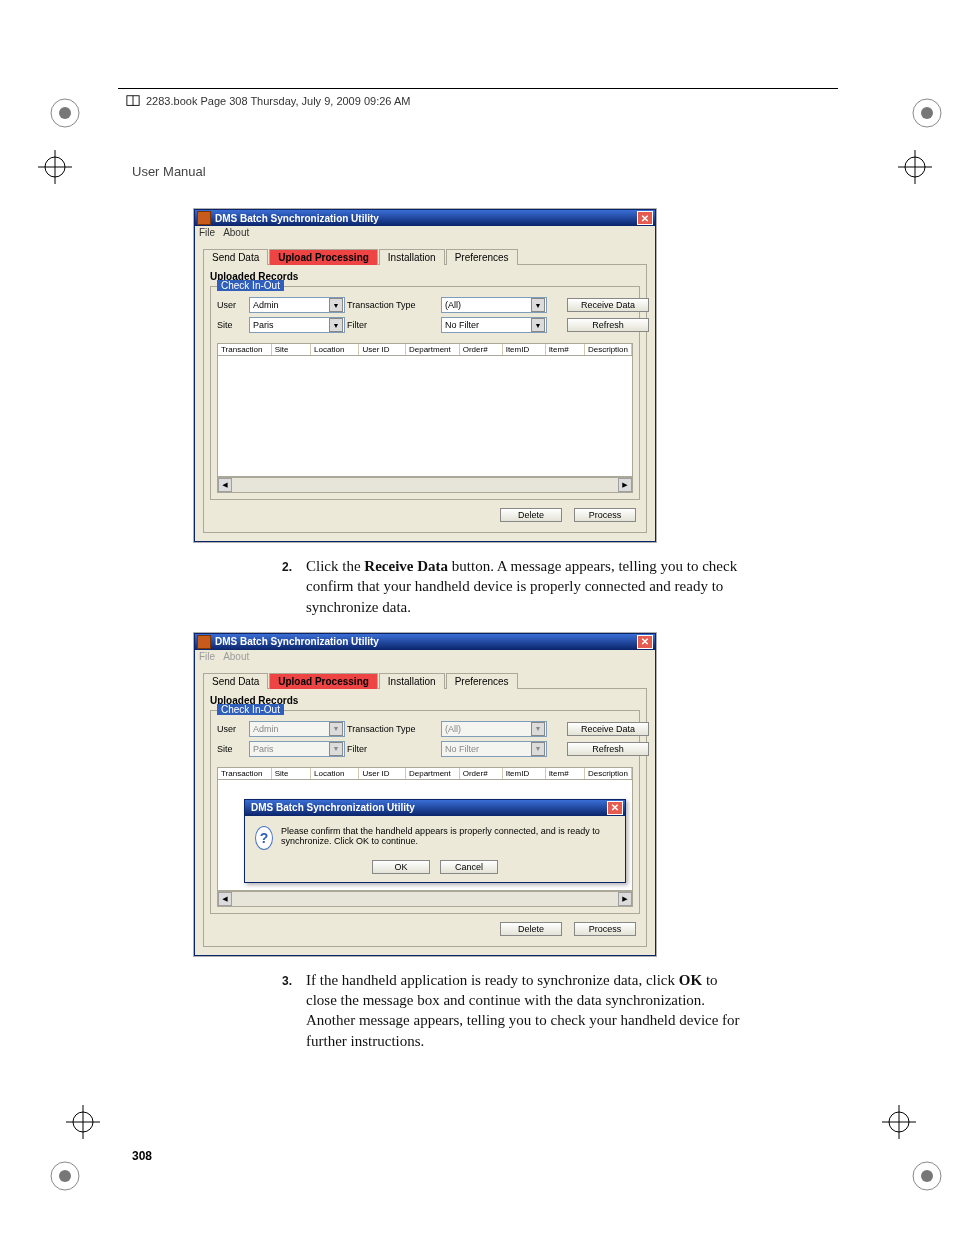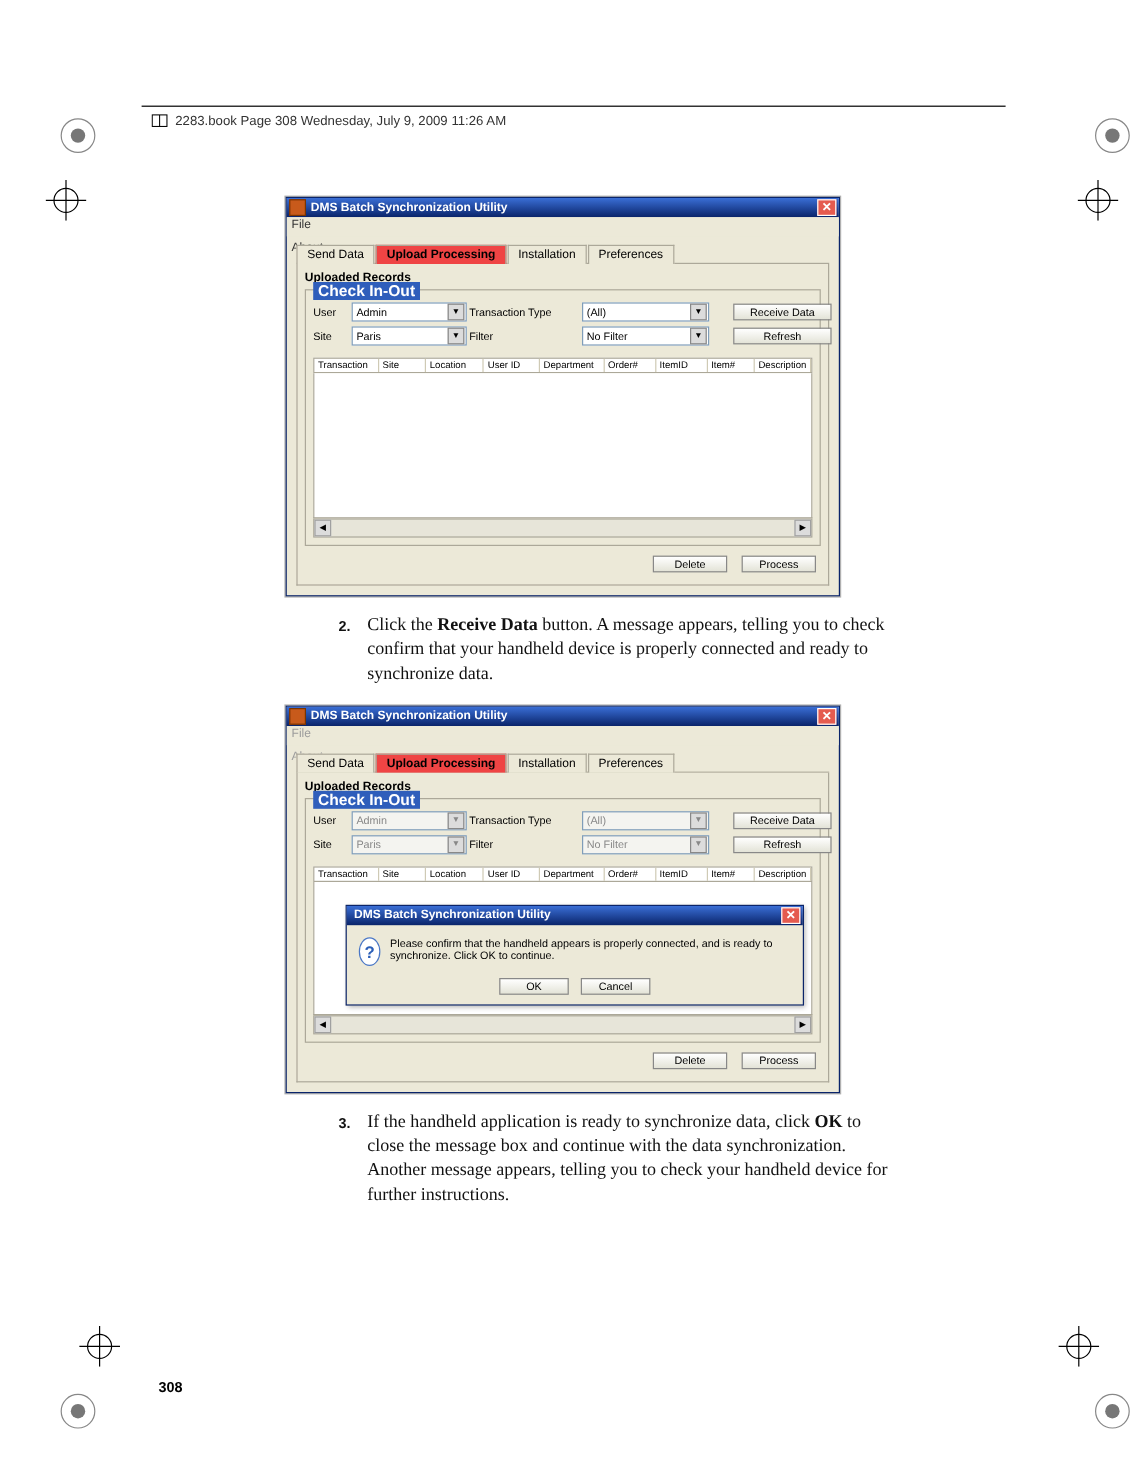--- a/index.html
+++ b/index.html
@@ -48,21 +48,21 @@
     color: #222;
     letter-spacing: 0.5px;
   }
   .subtitle {
     font-family: "Helvetica", Arial, sans-serif;
     font-size: 13px;
     color: #444;
   }
   .shot-wrap {
     margin-top: 30px;
-    margin-left: 106px;
+    margin-left: 62px;
   }
   .step {
     margin: 14px 0 8px 150px;
     display: flex;
     font-size: 15px;
     line-height: 1.35;
     color: #111;
     max-width: 460px;
   }
   .step .num {
@@ -106,21 +106,21 @@
     color: #fff;
     display: flex; align-items: center; justify-content: center;
     font-weight: bold; font-size: 10px;
   }
   .menubar {
     background: #ece9d8;
     padding: 1px 4px;
     font-size: 10px;
     color: #333;
     height: 14px;
-    display: flex; gap: 8px; flex-direction: column;
+    display: flex; gap: 8px;
   }
   .tabrow {
     display: flex;
     margin: 6px 8px 0 8px;
     border-bottom: 1px solid #aca899;
     font-size: 10px;
   }
   .tab {
     padding: 2px 8px;
     border: 1px solid #aca899;
@@ -148,22 +148,22 @@
     border: 1px solid #aca899;
     margin-top: 4px;
     position: relative;
     padding: 6px;
   }
   .group .legend {
     position: absolute;
     top: -7px; left: 6px;
     background: #2f5ebb;
     color: #fff;
-    font-size: 13px;
-    font-weight: bold;
+    font-size: 10px;
+    font-weight: normal;
     padding: 0 4px;
   }
   .formrow { display: flex; align-items: center; margin: 4px 0; }
   .formrow label { width: 32px; font-size: 9px; }
   .dropdown {
     border: 1px solid #7f9db9;
     background: #fff;
     height: 14px;
     width: 90px;
     font-size: 9px;
@@ -332,24 +332,25 @@
 
 <div class="page">
   <div class="crop-line"></div>
   <div class="running-head">
     <span class="book-icon">
       <svg viewBox="0 0 16 16">
           <rect x="1" y="2" width="14" height="11" fill="none" stroke="#000"></rect>
           <line x1="8" y1="2" x2="8" y2="13" stroke="#000"></line>
         </svg>
     </span>
-    <span>2283.book  Page 308  Wednesday, July 9, 2009  11:26 AM</span>
+    <span>2283.book  Page 308  Thursday, July 9, 2009  09:26 AM</span>
   </div>
 
   <div class="content">
+    <div class="subtitle">User Manual</div>
 
     <div class="shot-wrap">
       <div class="win">
         <div class="titlebar">
           <span class="tb-icon"></span>
           <span class="tb-title">DMS Batch Synchronization Utility</span>
           <span class="close">✕</span>
         </div>
         <div class="menubar">
           <span>File</span>

